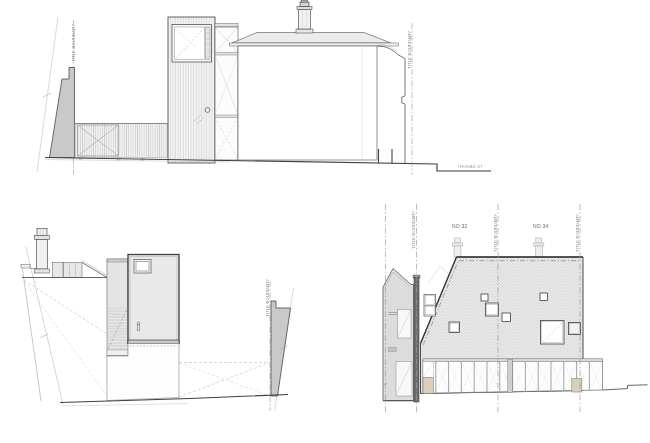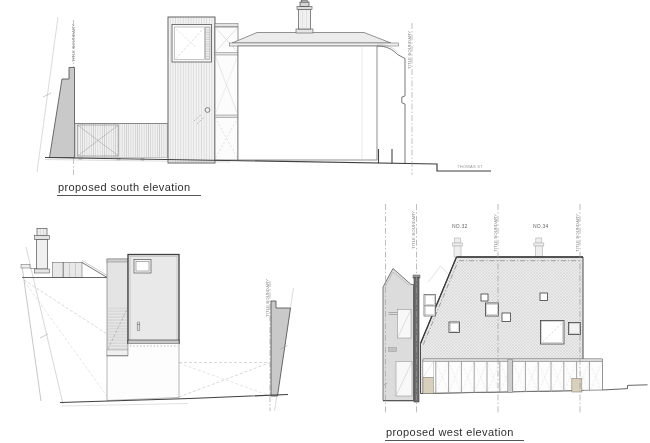--- a/index.html
+++ b/index.html
@@ -289,16 +289,14 @@
     </g>
     <line x1="383.5" y1="385" x2="387.5" y2="383" stroke="#999" stroke-width="0.5"></line>
 
     <text class="no-text" x="452" y="227.5">NO.32</text>
     <text class="no-text" x="533" y="227.5">NO.34</text>
     <text class="tb-text" transform="translate(415.2,249) rotate(-90)">TITLE BOUNDARY</text>
     <text class="tb-text" transform="translate(496.8,252) rotate(-90)">TITLE BOUNDARY</text>
     <text class="tb-text" transform="translate(578.8,252) rotate(-90)">TITLE BOUNDARY</text>
   </svg>
 
-  <div class="drawing-label" style="left:57px;top:181px">proposed south elevation</div>
-  <div class="drawing-label" style="left:385px;top:426px">proposed west elevation</div>
 
 </div>
 
 </body></html>

